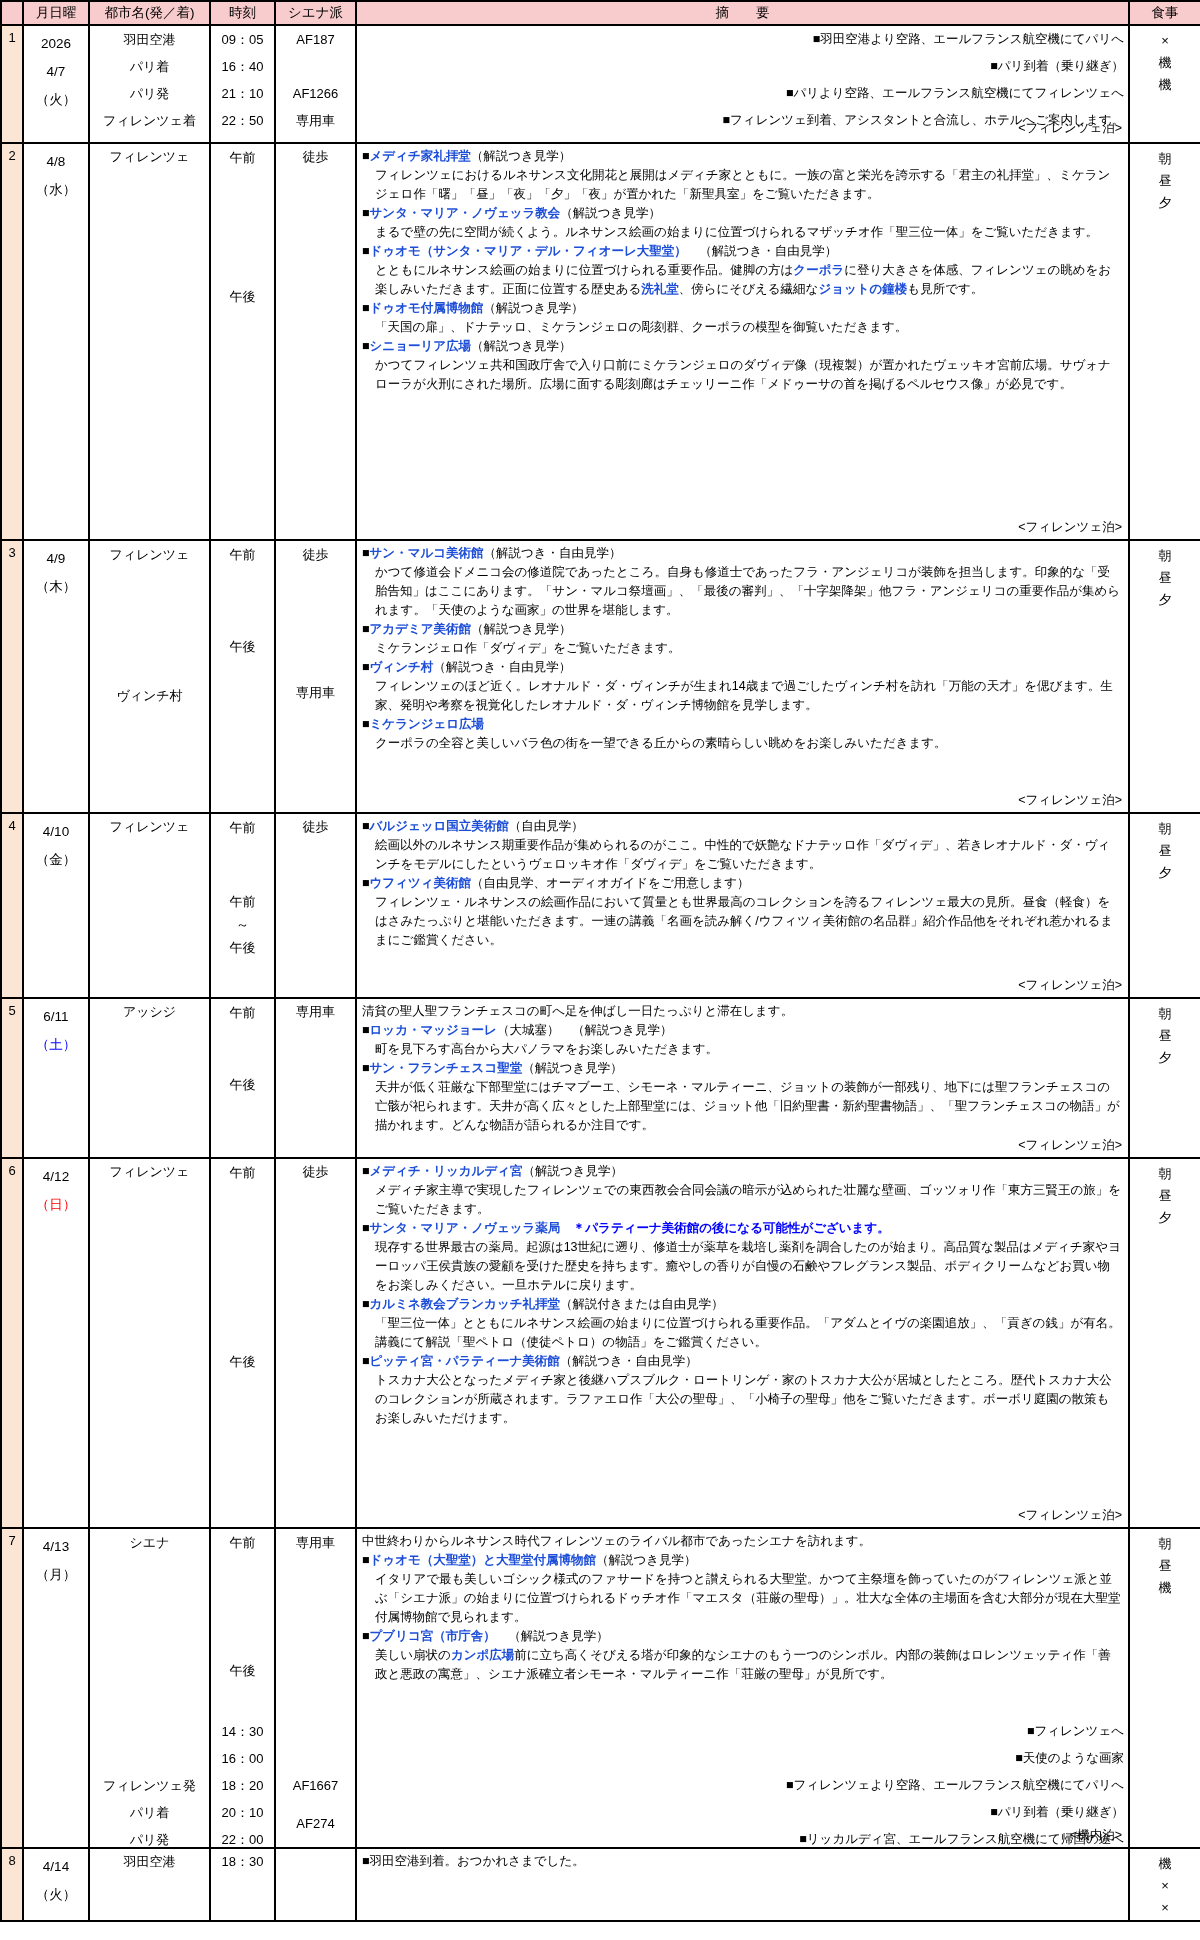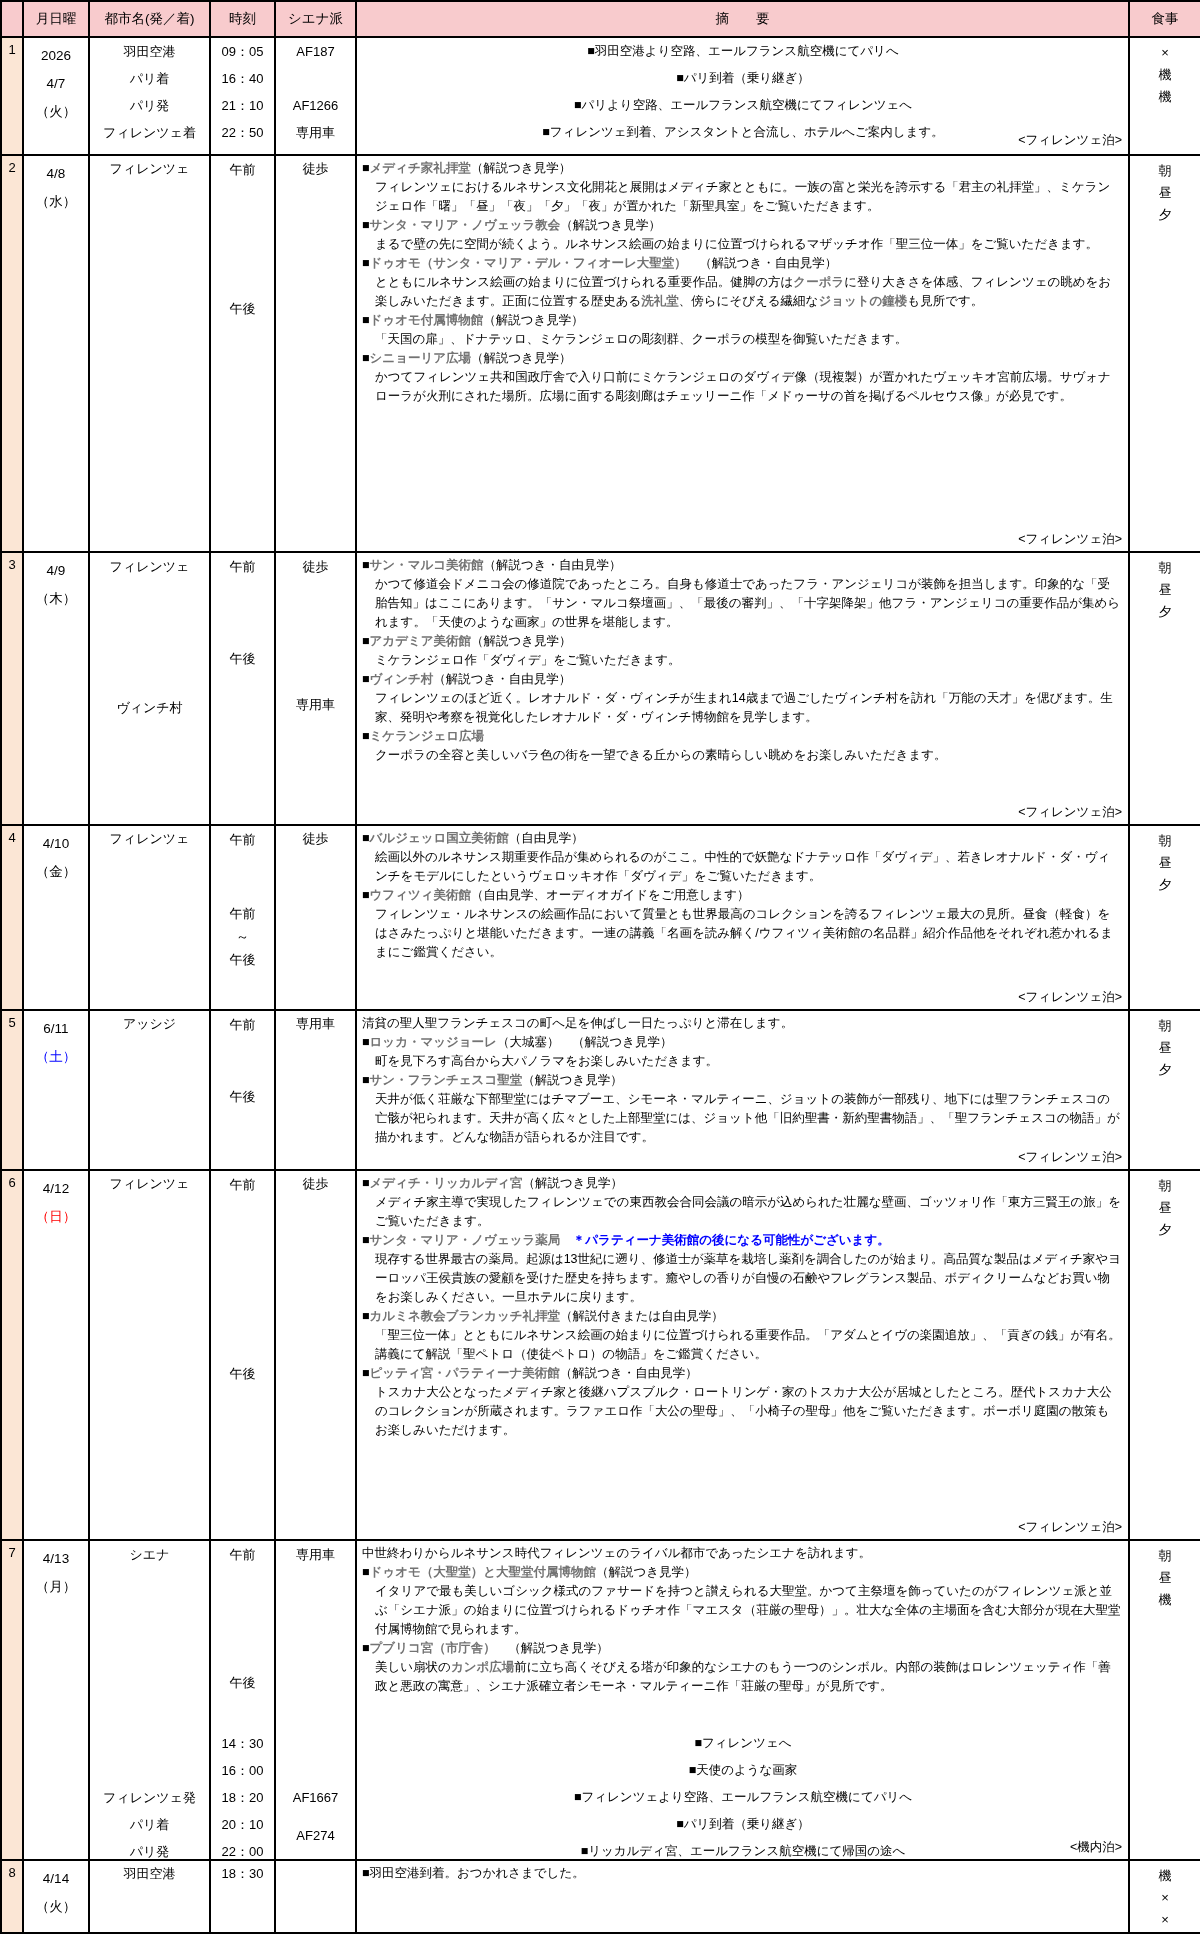--- a/index.html
+++ b/index.html
@@ -7,25 +7,25 @@
   table{border-collapse:collapse;table-layout:fixed;width:1200px;
         font-family:"Liberation Sans","DejaVu Sans",sans-serif;color:#000;}
   td,th{border:2px solid #000;vertical-align:top;padding:0;overflow:hidden;}
   th{background:#F8CBCD;font-weight:normal;font-size:13.5px;text-align:center;vertical-align:middle;}
   .numcol{background:#FBE6D5;}
   .numc{padding-top:4px;text-align:center;font-size:13px;}
   .datec{padding-top:4px;text-align:center;font-size:13.5px;line-height:28px;}
   .topc{padding-top:4px;text-align:center;font-size:13px;}
   .rel{position:relative;}
   .abs{position:absolute;left:0;width:100%;text-align:center;font-size:13px;line-height:19px;}
-  .absL{position:absolute;left:5px;right:4px;text-align:center;font-size:12.5px;line-height:19px;}
+  .absL{position:absolute;left:5px;right:4px;text-align:right;font-size:12.5px;line-height:19px;}
   .sum{padding:3px 6px 0 5px;font-size:12.5px;line-height:19px;}
   .ttl,.plain{line-height:19px;}
   .dsc{padding-left:13px;line-height:19px;}
-  .red{color:#737373;font-weight:bold;}
+  .red{color:#1d4ed8;font-weight:bold;}
   .blue{color:#0000FF;font-weight:bold;}
   .red2{color:#FF0000;}
   .blue2{color:#0000FF;}
   .stay{position:absolute;right:6px;bottom:1px;font-size:12.5px;line-height:18px;}
   .mealc{padding-top:4px;text-align:center;font-size:13px;line-height:22px;}
 </style>
 </head>
 <body>
 
 <div class="page">
@@ -33,21 +33,21 @@
   <colgroup>
     <col style="width:22px">
         <col style="width:66px">
         <col style="width:121px">
     <col style="width:65px">
         <col style="width:81px">
         <col style="width:773px">
         <col style="width:72px">
   </colgroup>
   <thead>
-    <tr style="height:36px">
+    <tr style="height:24px">
       <th></th>
       <th>月日曜</th>
       <th>都市名(発／着)</th>
       <th>時刻</th>
       <th>シエナ派</th>
       <th>摘　　要</th>
       <th>食事</th>
     </tr>
   </thead>
   <tbody>

